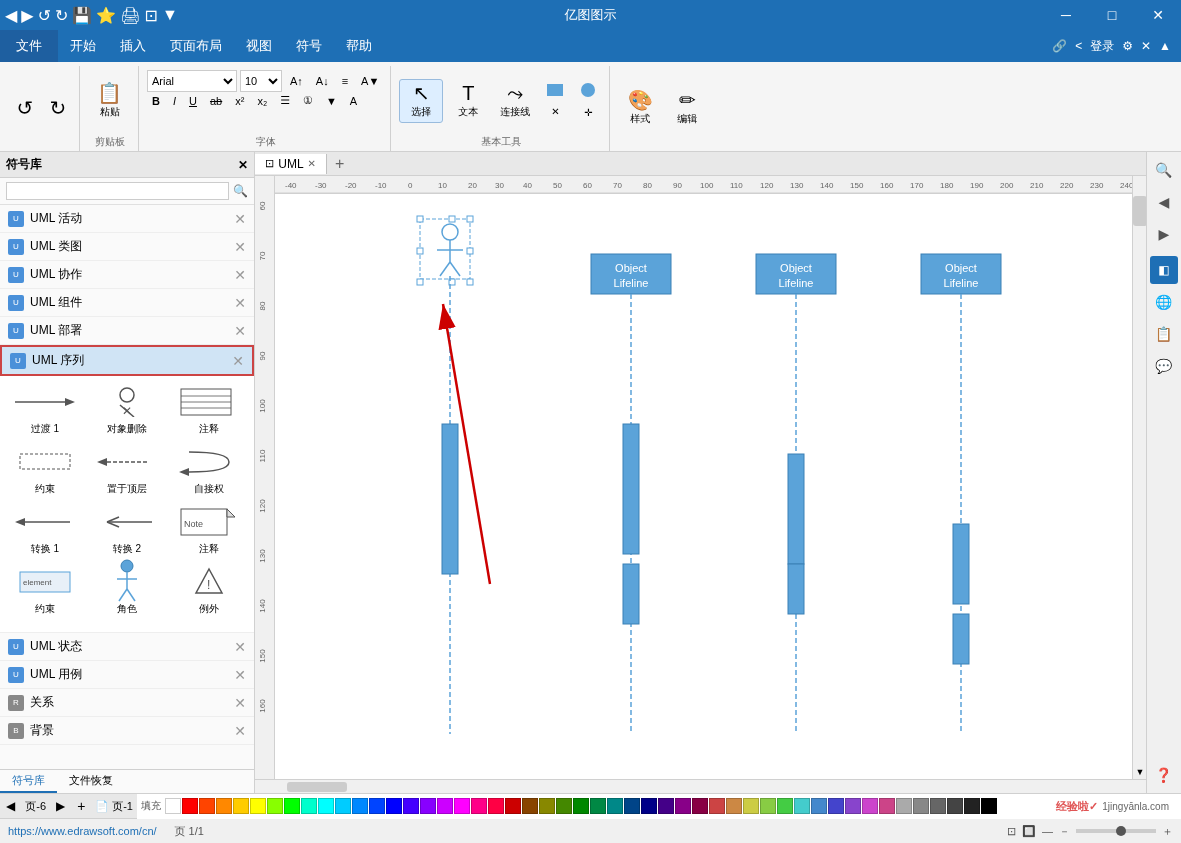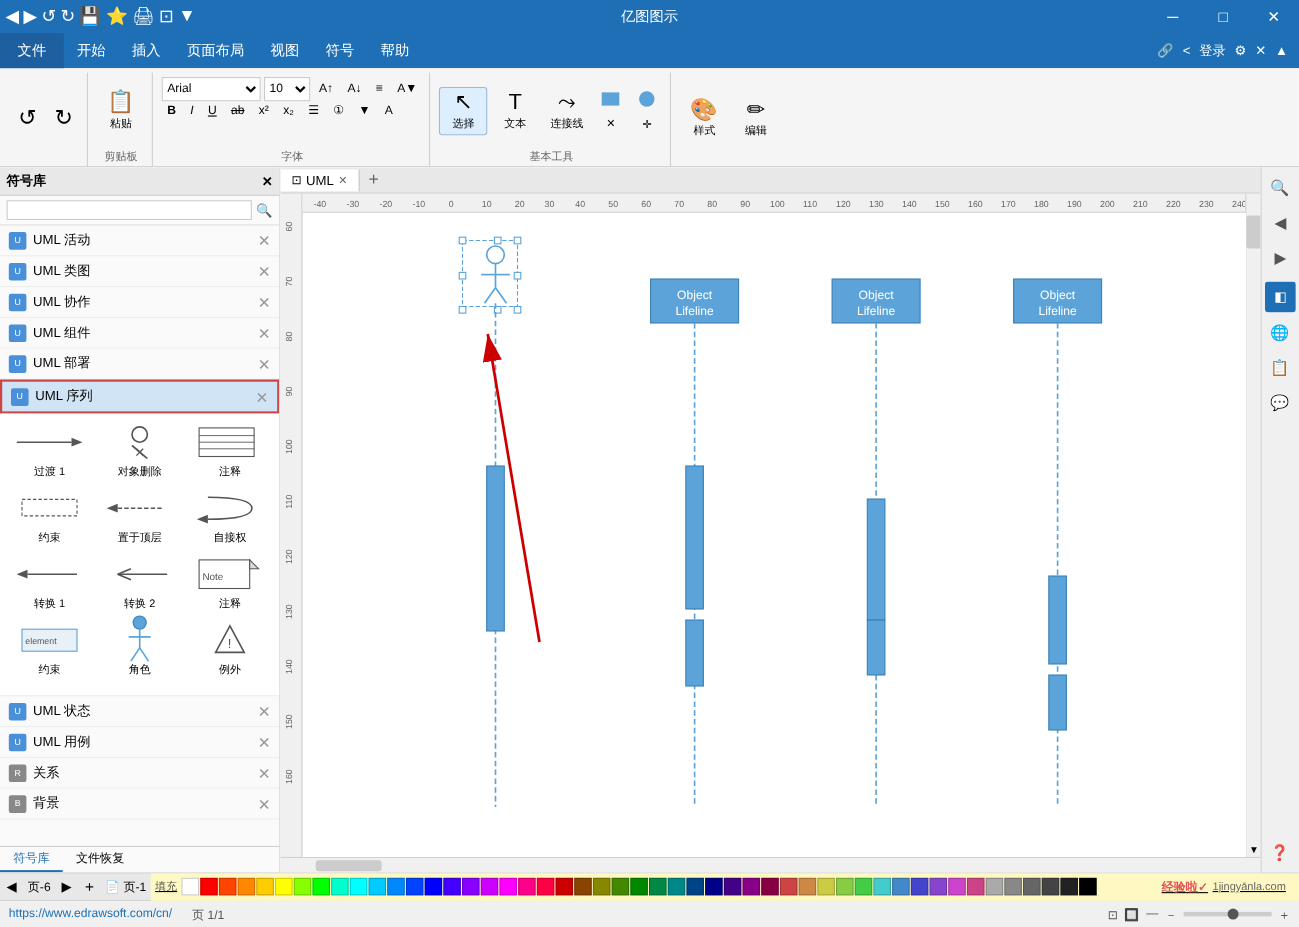--- a/index.html
+++ b/index.html
@@ -365,27 +365,26 @@
       height: 10px;
       background: #555;
       border-radius: 50%;
       top: -3px;
       left: 50%;
     }
 
     
     #colorbar {
       height: 25px;
-      background: #fef9c3;
+      background: #ffffff;
       border-top: 1px solid #d0d0d0;
       display: flex;
       align-items: center;
       padding: 0 4px;
       gap: 1px;
-      text-decoration: underline;
     }
     .color-fill-label { font-size: 10px; margin-right: 3px; color: #555; }
     .color-swatch {
       width: 16px;
       height: 16px;
       border: 1px solid rgba(0,0,0,0.2);
       cursor: pointer;
       flex-shrink: 0;
     }
 

